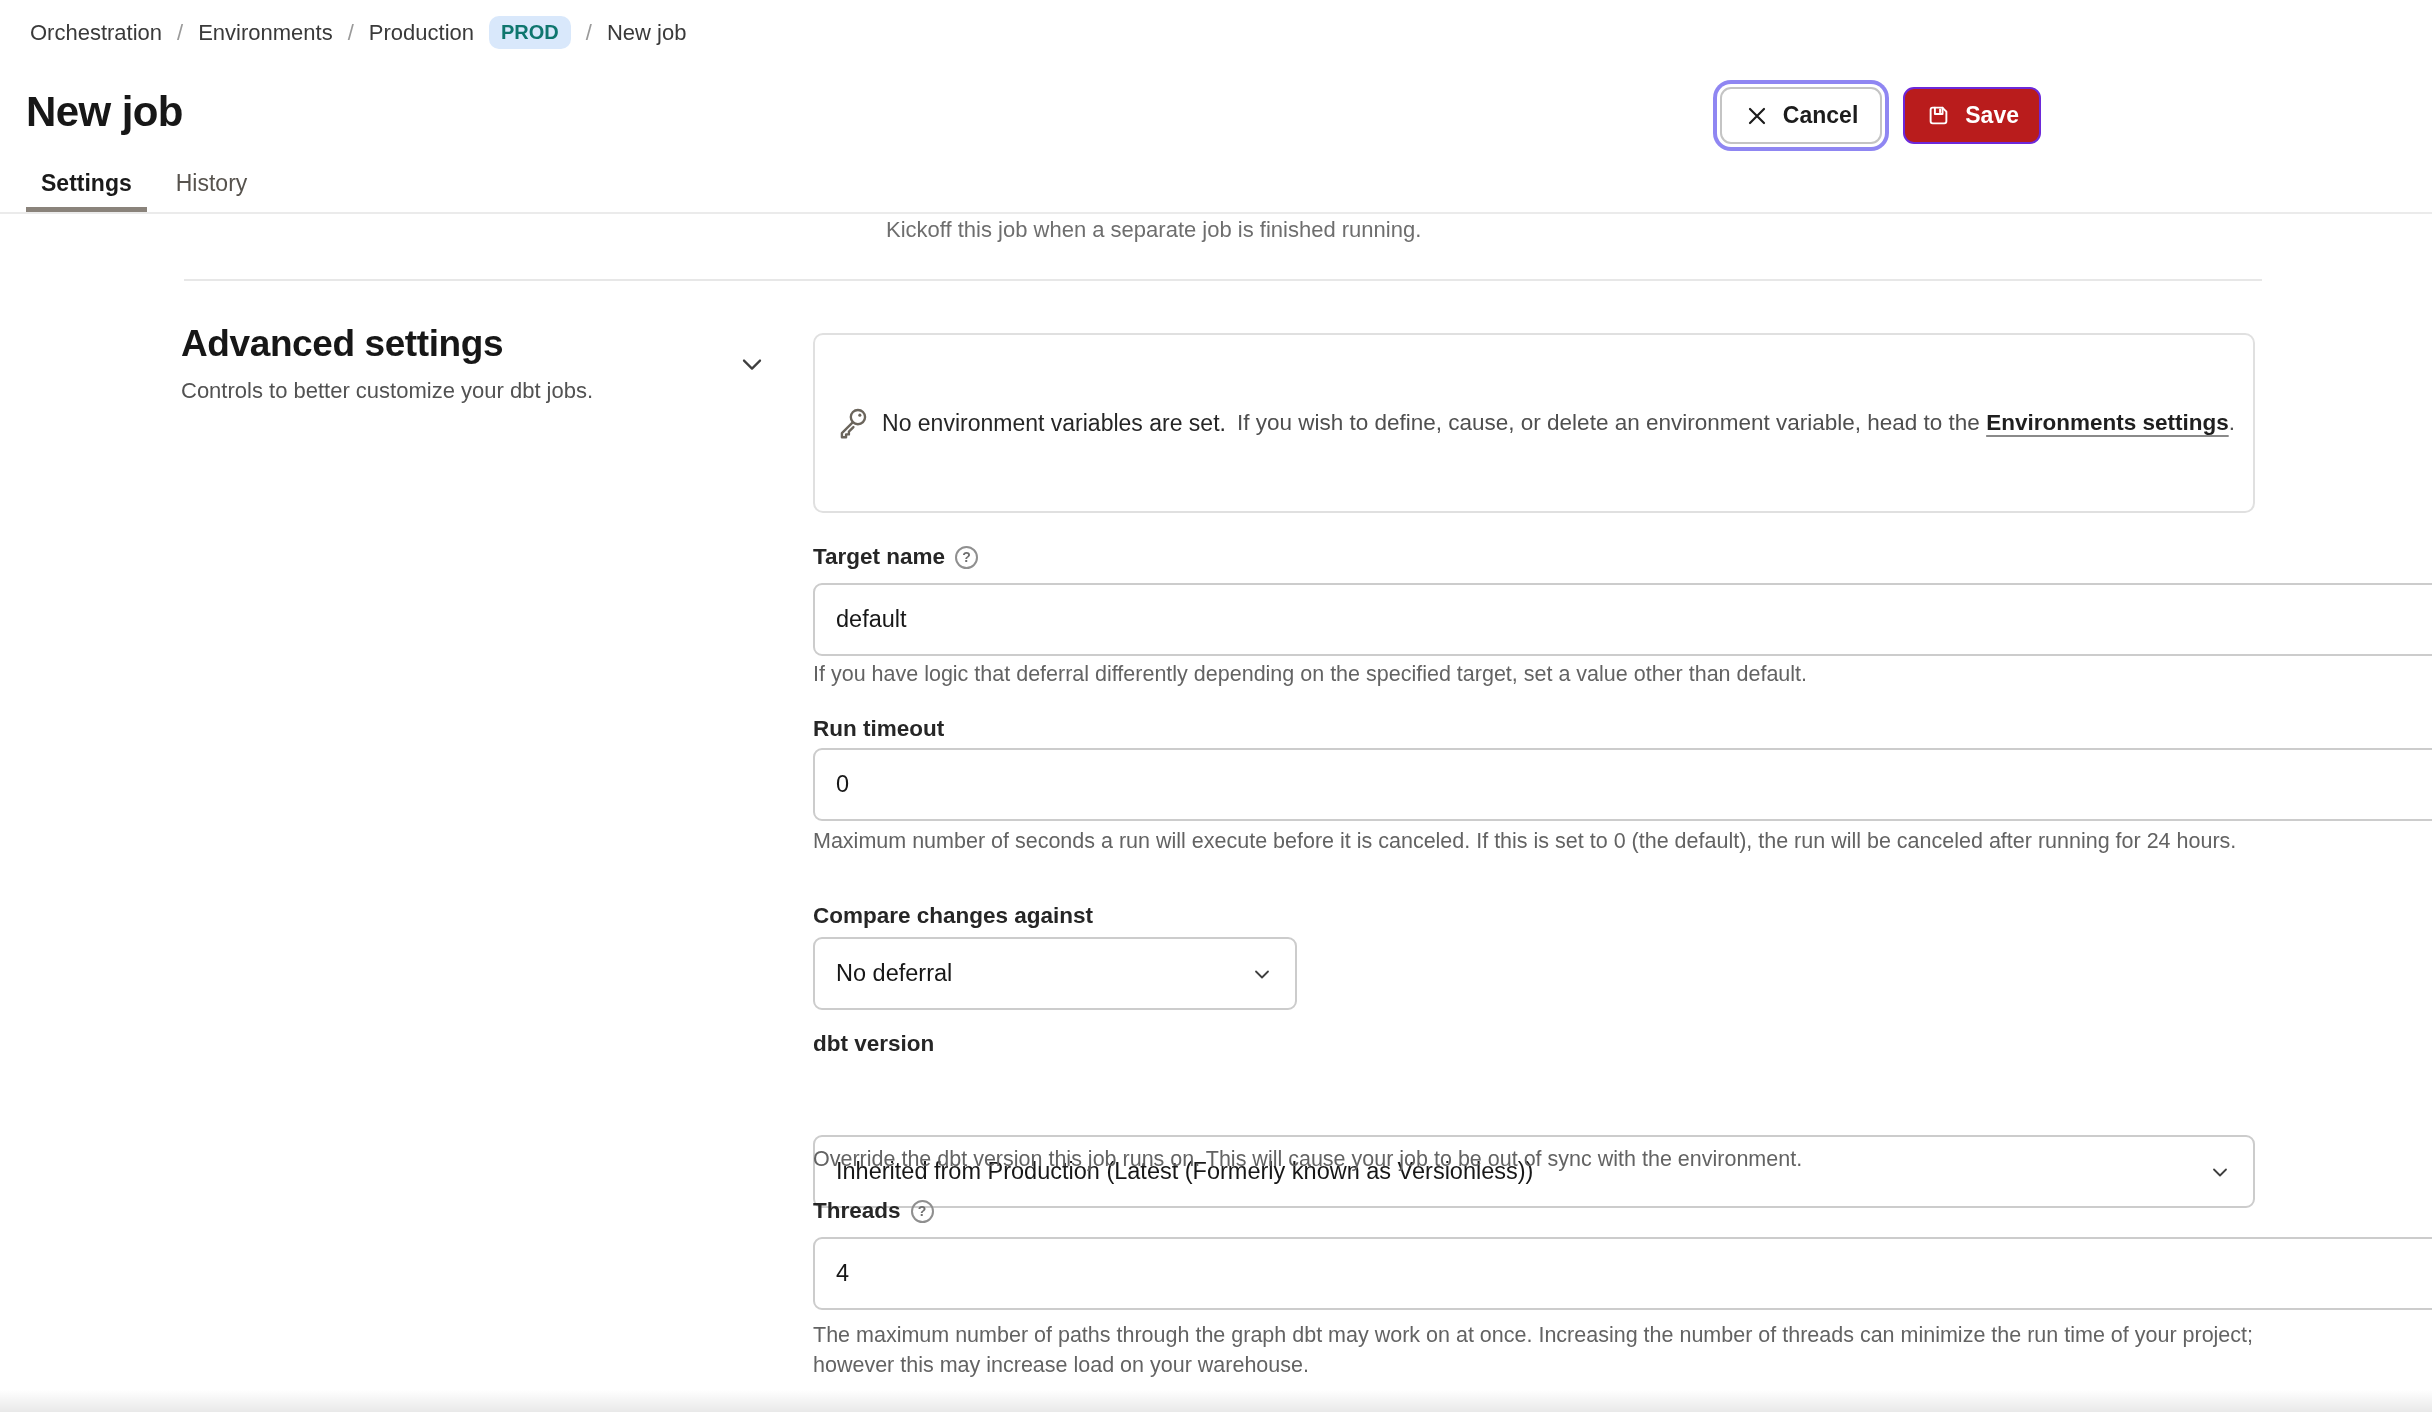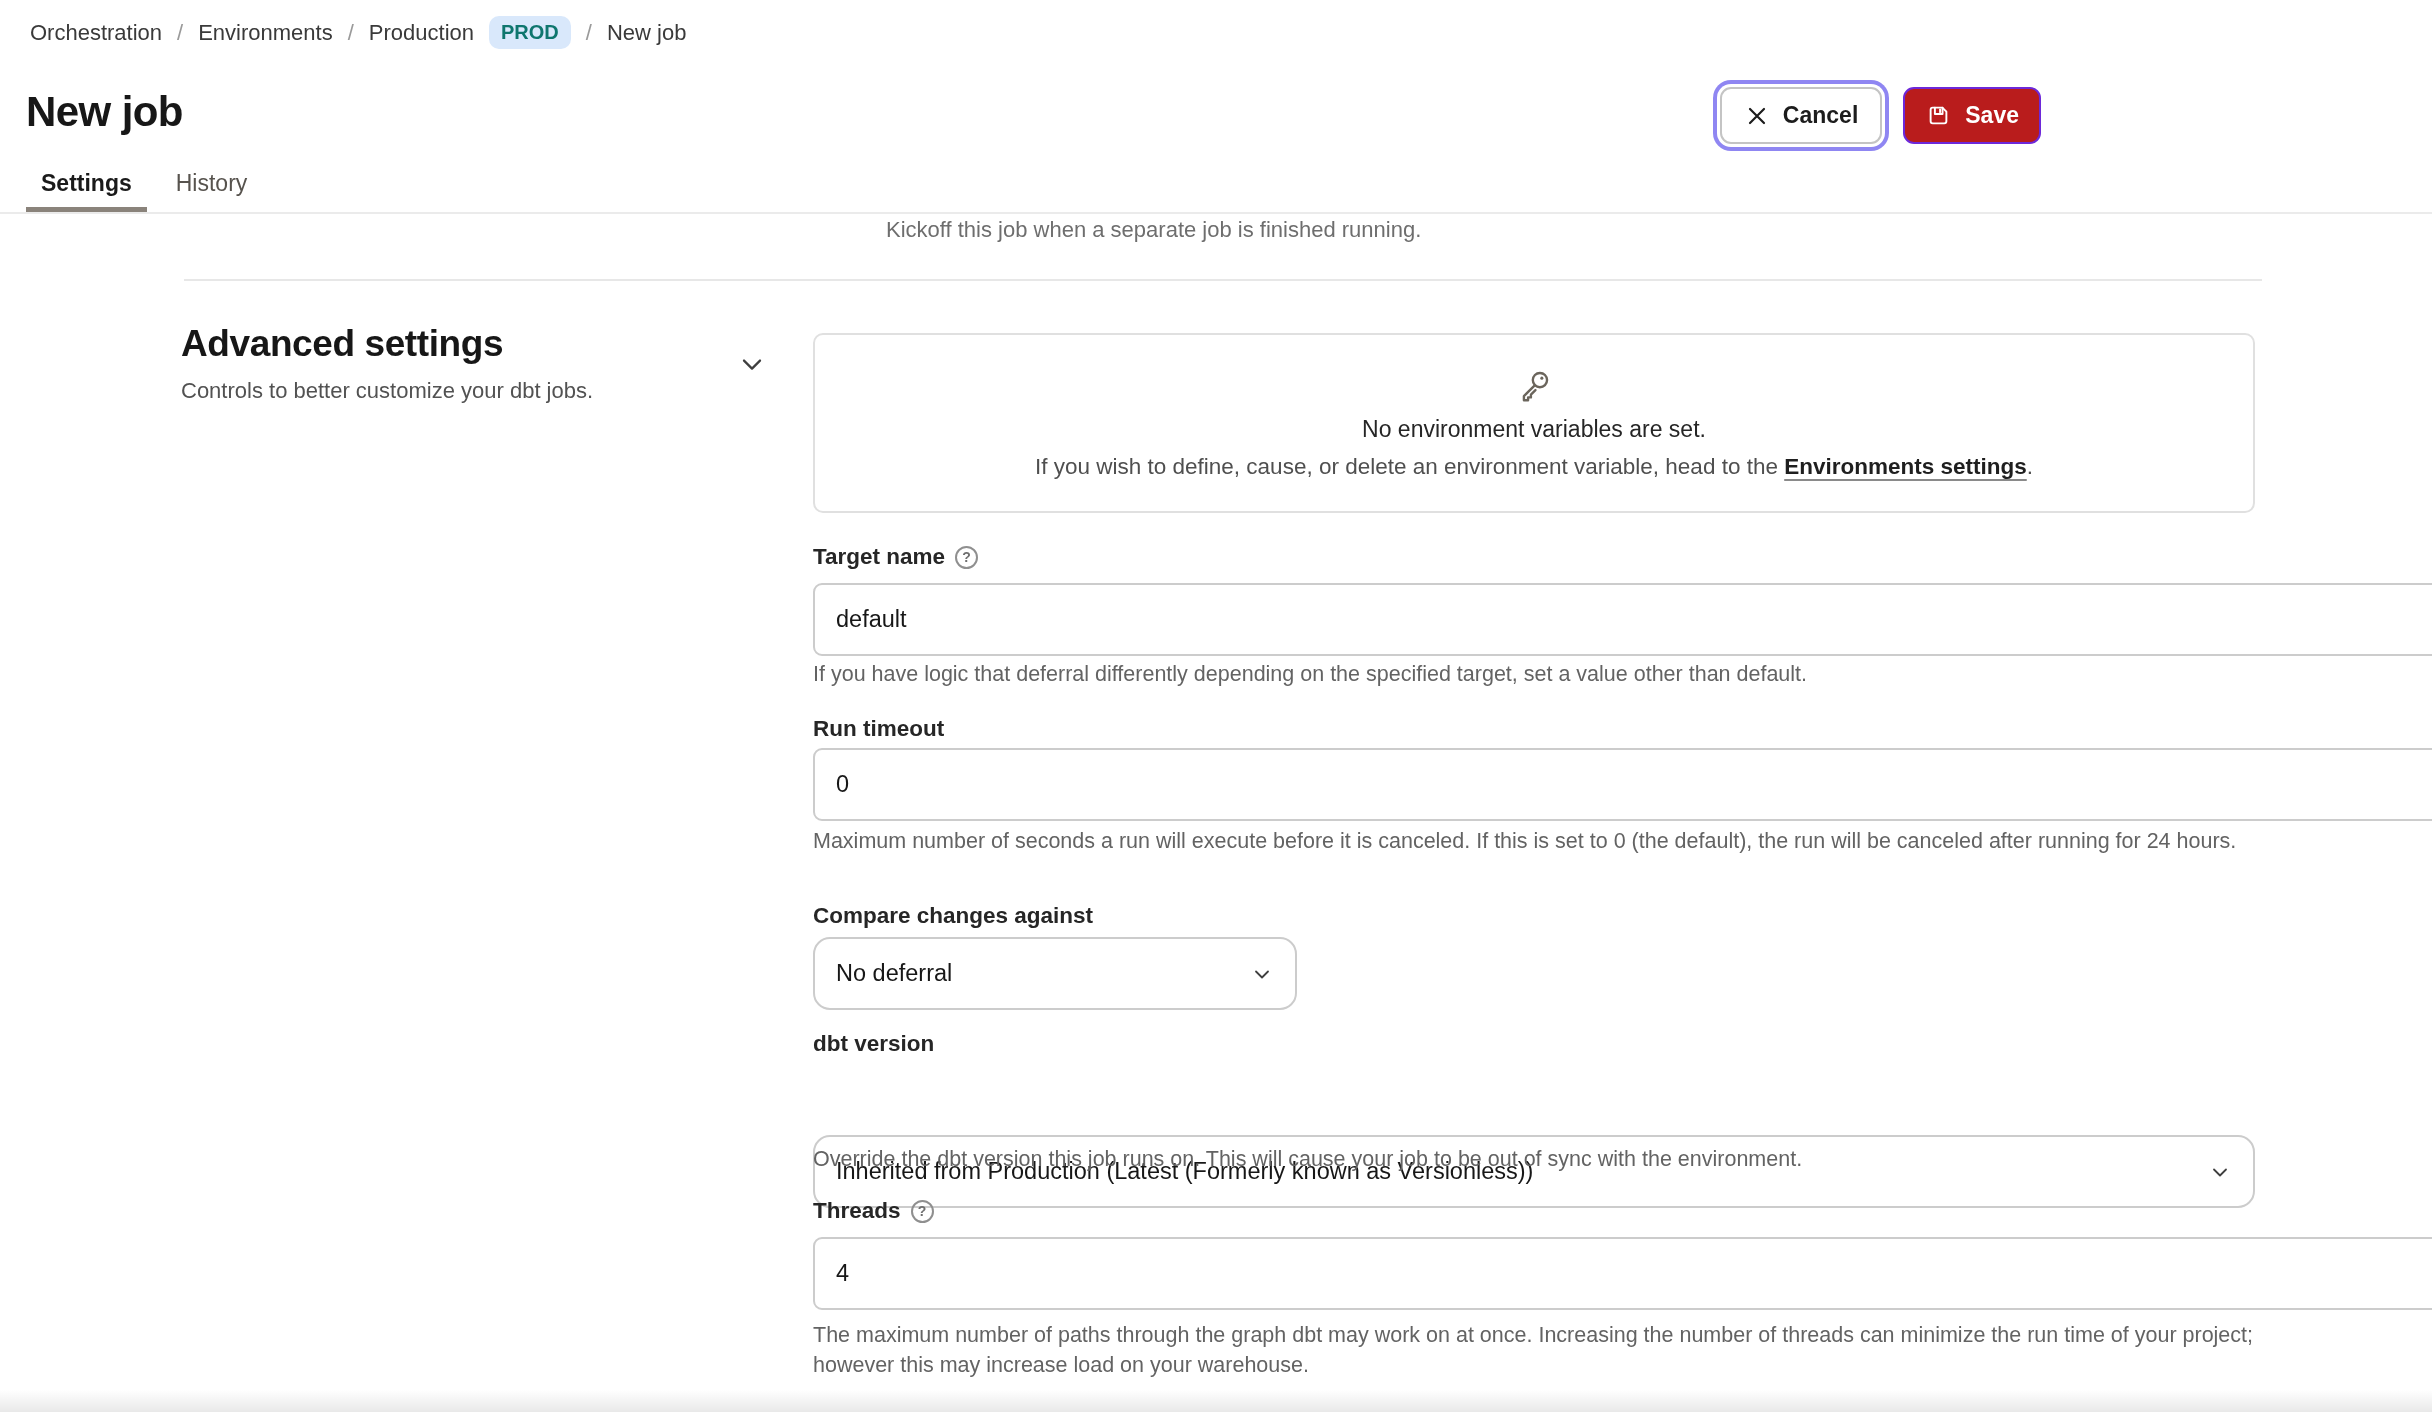--- a/index.html
+++ b/index.html
@@ -37,36 +37,36 @@
   .section-divider { position:absolute; left:184px; top:279px; width:2078px; height:2px; background:#e7e7e7; }
 
   .adv-title { position:absolute; left:181px; top:323px; font-size:37px; font-weight:600;
                letter-spacing:-0.4px; color:#171717; }
   .adv-sub { position:absolute; left:181px; top:378px; font-size:22px; color:#525252; }
   .adv-chevron { position:absolute; left:736px; top:348px; width:32px; height:32px; color:#3f3f3f; cursor:pointer; }
 
   
   .env-box { position:absolute; left:813px; top:333px; width:1442px; height:180px;
              border:2px solid #e0e0e0; border-radius:10px; background:#fff;
-             display:flex; flex-direction:column; align-items:center; justify-content:center; gap:11px;text-align:center; }
+             display:flex; flex-direction:row; align-items:center; justify-content:center; gap:11px;text-align:center; }
   .env-key { width:38px; height:38px; color:#6b655c; }
   .env-title { font-size:23px; font-weight:500; color:#262626; }
   .env-msg { font-size:22.5px; color:#4f4f4f; }
   .env-link { font-weight:700; color:#1f1f1f; text-decoration:underline; text-underline-offset:5px;
               text-decoration-thickness:2px; text-decoration-color:#8a8a8a; cursor:pointer; }
 
   
   .field { position:absolute; left:813px; width:1442px; }
   .field-label { display:flex; align-items:center; gap:10px; font-size:22.5px; font-weight:600; color:#262626; }
   .help-icon { width:23px; height:23px; border:2px solid #8f8f8f; border-radius:50%; color:#6f6f6f;
                font-size:14px; font-weight:700; display:flex; align-items:center; justify-content:center;
                cursor:pointer; }
   .text-input { width:100%; height:73px; border:2px solid #cccccc; border-radius:9px; background:#fff;
                 padding:0 21px; font-size:23.5px; color:#171717; font-family:"Liberation Sans", sans-serif; outline:none; }
-  .select { position:relative; height:73px; border:2px solid #cccccc; border-radius:17px; background:#fff;
+  .select { position:relative; height:73px; border:2px solid #cccccc; border-radius:9px; background:#fff;
             display:flex; align-items:center; padding:0 60px 0 21px; font-size:23.5px; font-weight:500;
             color:#171717; cursor:pointer; }
   .select .chev { position:absolute; right:19px; top:50%; transform:translateY(-50%);
                   width:28px; height:28px; color:#3f3f3f; }
   .helper { font-size:21.5px; color:#636363; line-height:29.5px; }
 
   .f-target-label { top:544px; }   .f-target-input { top:583px; }   .f-target-help { top:660px; }
   .f-timeout-label { top:716px; }  .f-timeout-input { top:748px; }  .f-timeout-help { top:827px; }
   .f-compare-label { top:903px; }  .f-compare-select { top:937px; width:484px; }
   .f-version-label { top:1031px; } .f-version-select { top:1062px; } .f-version-help { top:1145px; }

